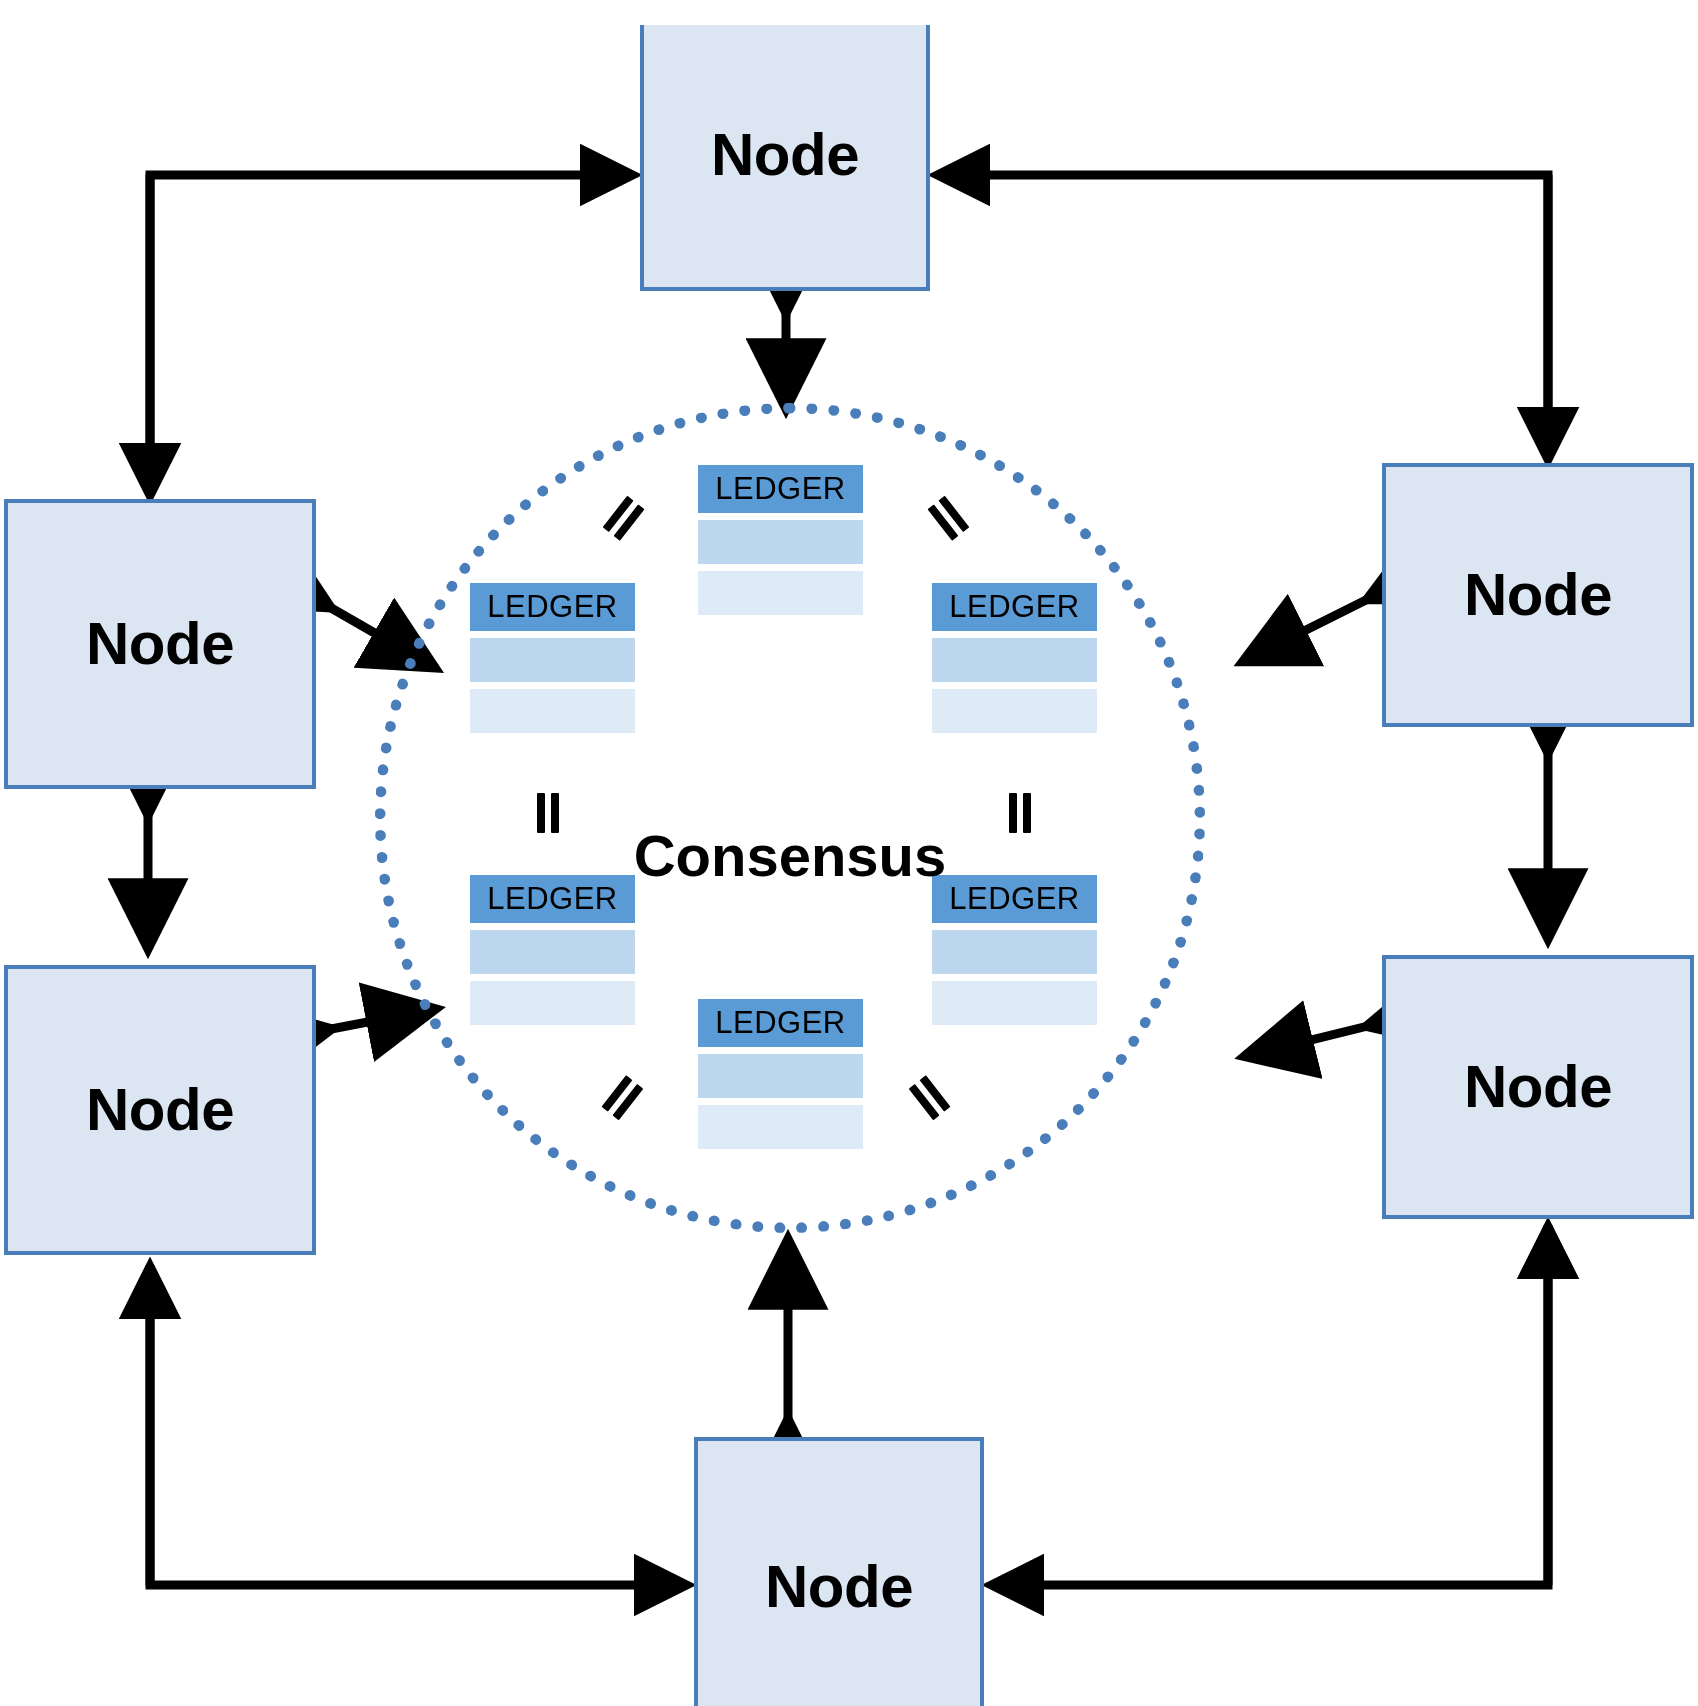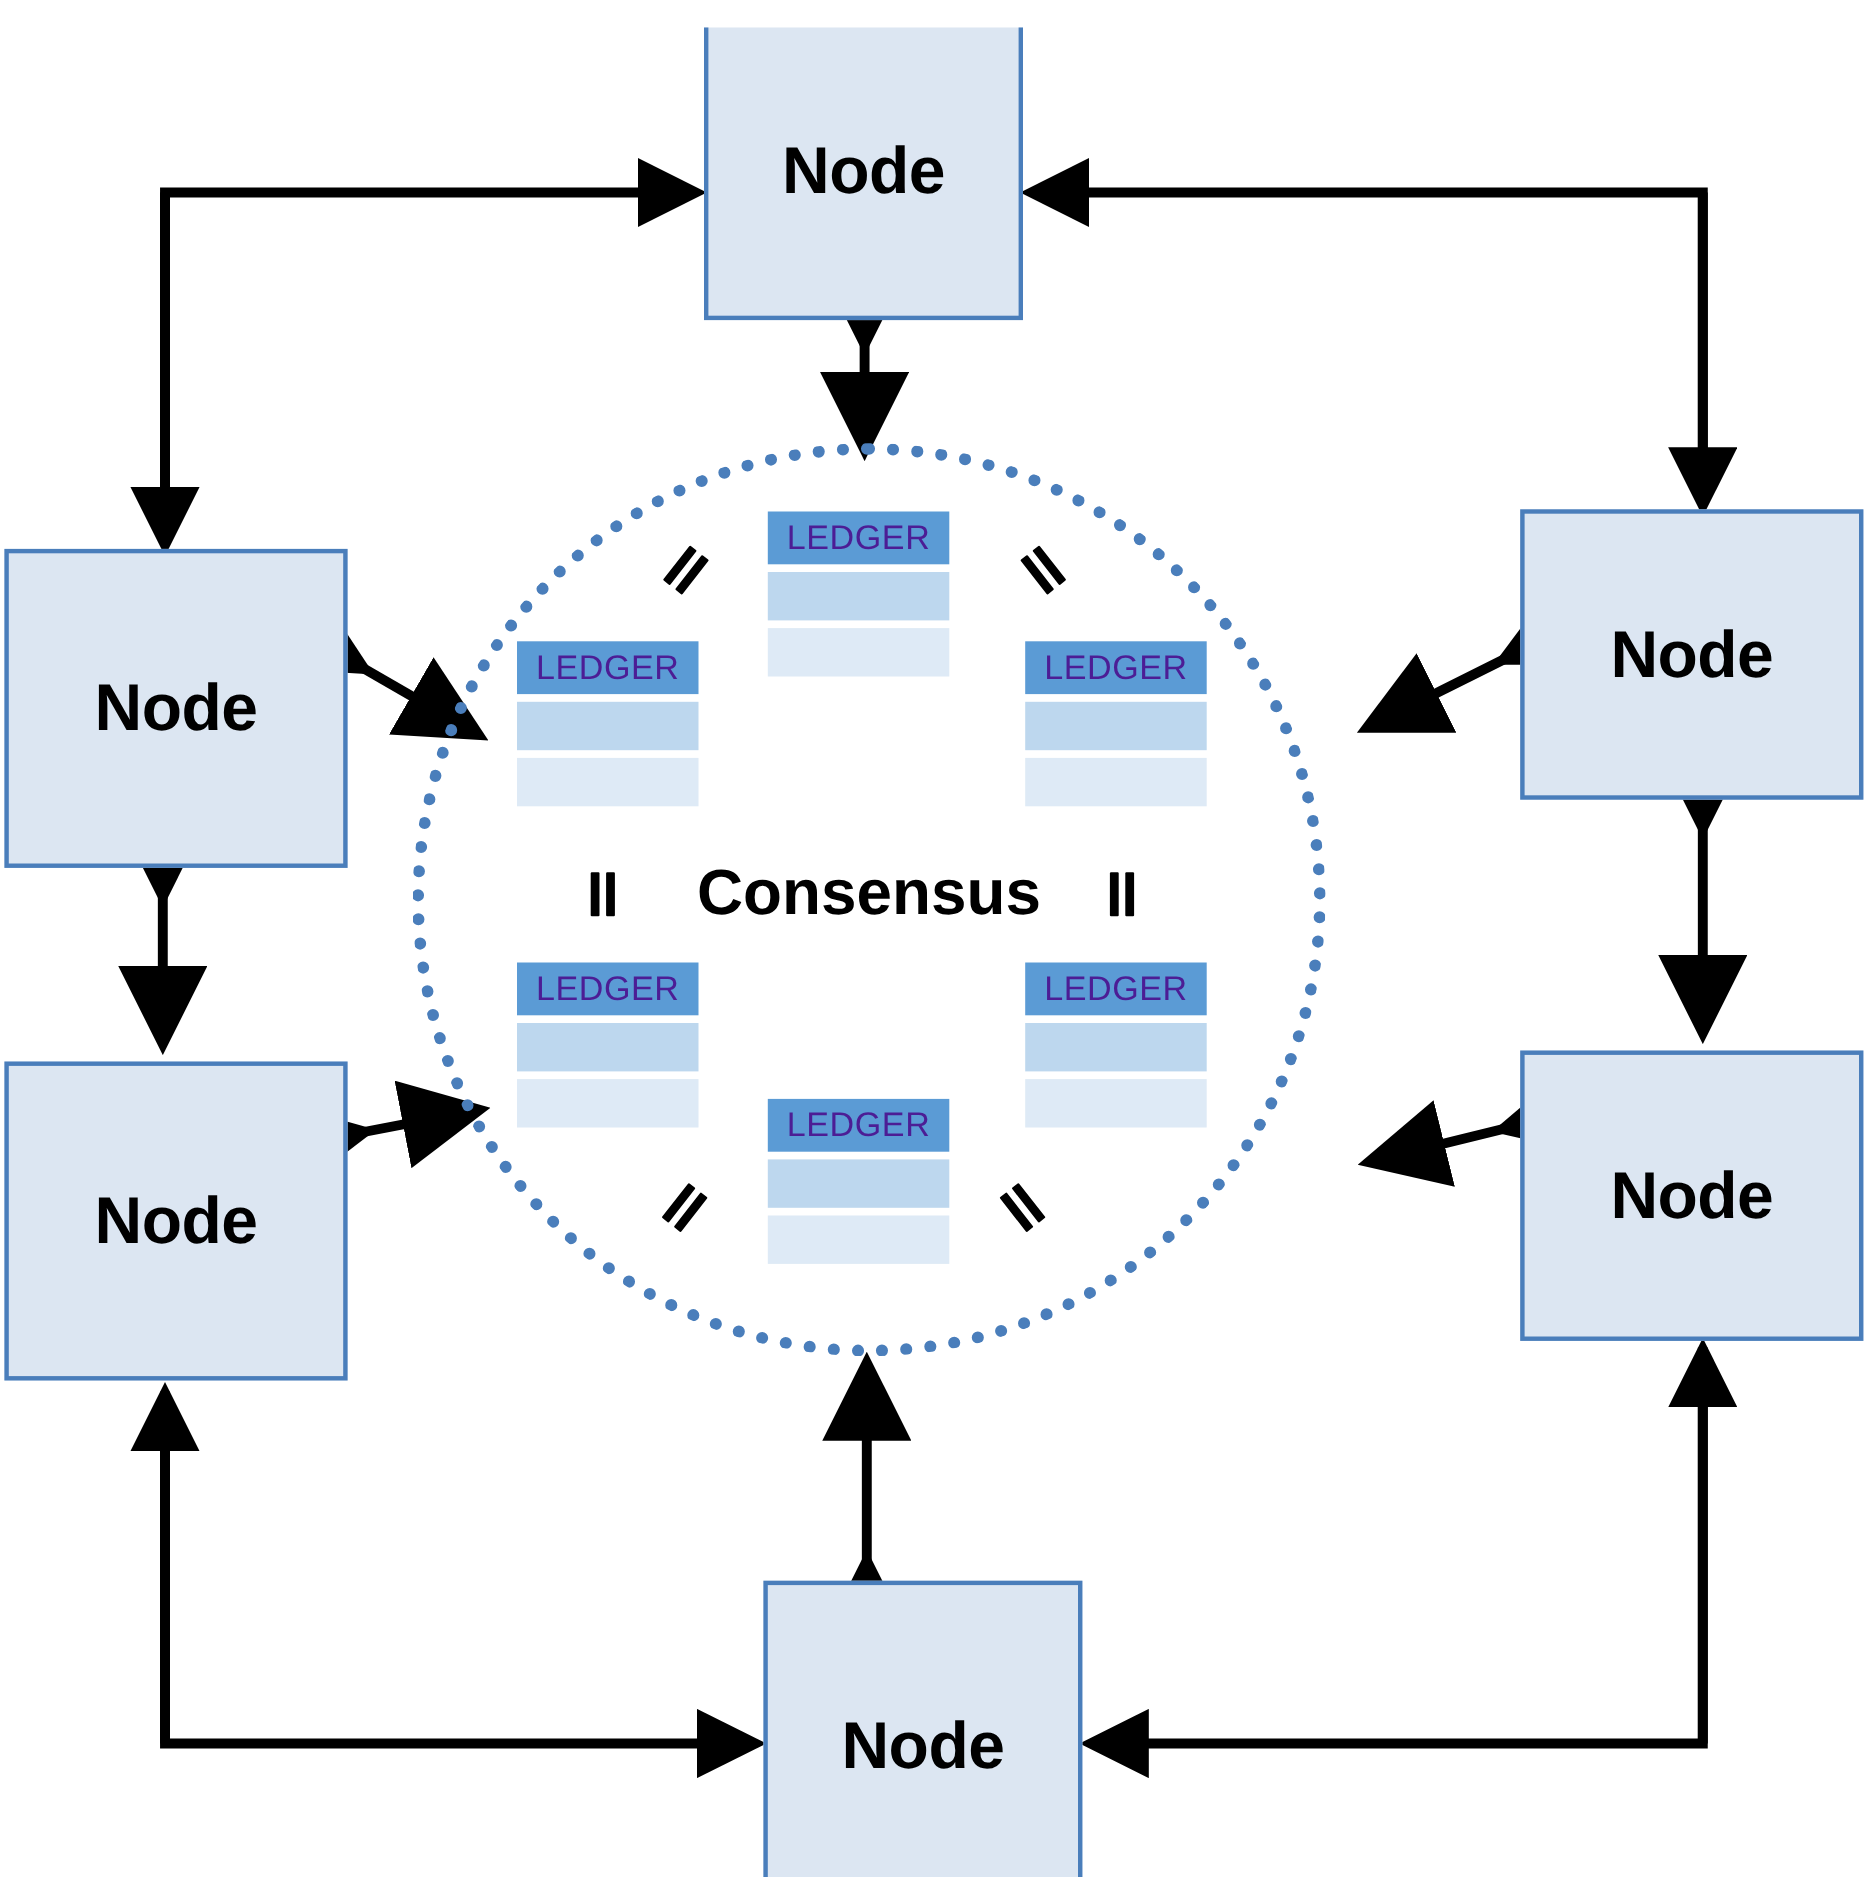--- a/index.html
+++ b/index.html
@@ -64,21 +64,21 @@
     box-sizing: border-box;
   }
 
   
   .ledger {
     position: absolute;
     width: 165px;
   }
   .ledger-head {
     background: #5B9BD5;
-    color: #4c1d95;
+    color: #000000;
     font-family: "Liberation Sans", sans-serif;
     font-size: 31px;
     font-weight: normal;
     letter-spacing: 0.5px;
     height: 48px;
     line-height: 48px;
     text-align: center;
     box-sizing: border-box;
   }
   .ledger-row1 {
@@ -128,21 +128,21 @@
   .eq-ne { left: 928px;  top: 470px; }
   .eq-w  { left: 528px;  top: 766px; }
   .eq-e  { left: 1000px; top: 766px; }
   .eq-sw { left: 602px;  top: 1052px; }
   .eq-se { left: 906px;  top: 1052px; }
 
   
   .consensus-label {
     position: absolute;
     left: 600px;
-    top: 758px;
+    top: 802px;
     width: 380px;
     text-align: center;
     font-family: "Liberation Sans", sans-serif;
     font-weight: bold;
     font-size: 58px;
     color: #000000;
     line-height: 1;
   }
 </style>
 </head>

